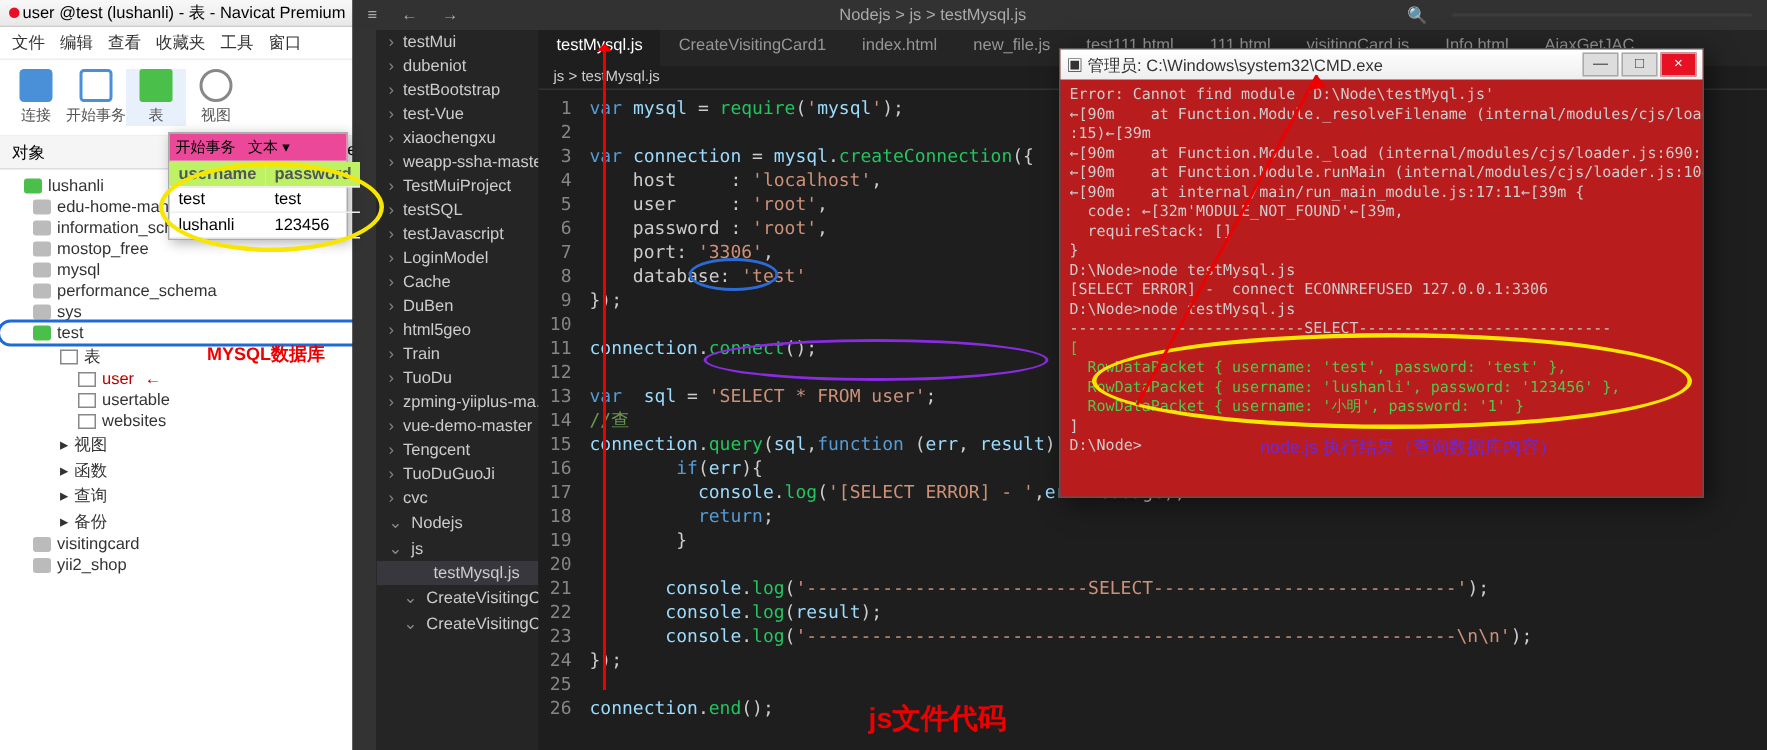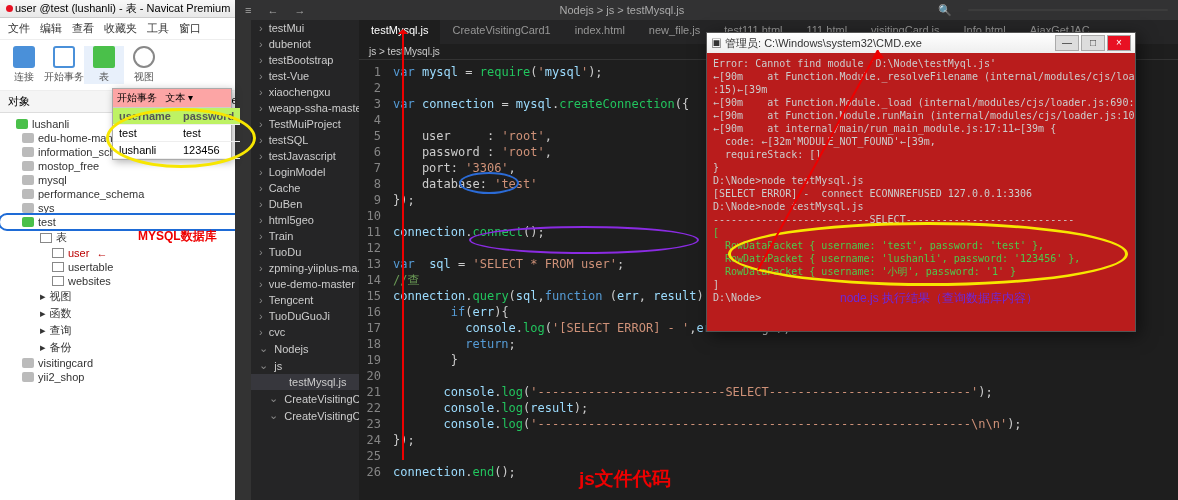--- a/index.html
+++ b/index.html
@@ -25,21 +25,21 @@
   .tree-item.l3 { padding-left: 52px; }
   .tree-item .db { width: 12px; height: 10px; background: #4ac04a; border-radius: 2px; display: inline-block; }
   .tree-item .db.inactive { background: #bbb; }
   .tree-item .tbl { width: 12px; height: 10px; border: 1px solid #888; display: inline-block; background: linear-gradient(#fff 50%, #fff 50%); }
   .tree-item.test-hl { outline: 2px solid #1e6bd6; border-radius: 8px; }
   .tree-item.user-hl { color: #b00; position: relative; }
   .mysql-ann { position: absolute; left: 138px; top: 228px; color: #e00; font-size: 12px; font-weight: bold; }
   
   
   .data-popup { position: absolute; left: 112px; top: 88px; width: 120px; background: #fff; border: 1px solid #aaa; box-shadow: 2px 2px 8px rgba(0,0,0,0.3); font-size: 11px; z-index: 5; }
-  .data-popup .tab-bar { background: #fca5a5; padding: 2px 4px; border-bottom: 1px solid #ccc; font-size: 10px; white-space: nowrap; overflow: hidden; }
+  .data-popup .tab-bar { background: #ec4899; padding: 2px 4px; border-bottom: 1px solid #ccc; font-size: 10px; white-space: nowrap; overflow: hidden; }
   .data-popup table { width: 100%; border-collapse: collapse; }
   .data-popup th, .data-popup td { padding: 2px 6px; text-align: left; border-bottom: 1px solid #eee; }
   .data-popup th { background: #bef264; color: #555; }
   .yellow-circle { position: absolute; left: 106px; top: 108px; width: 150px; height: 60px; border: 3px solid #f7e600; border-radius: 50%; z-index: 6; pointer-events: none; }
   
   
   .vscode { position: absolute; left: 235px; top: 0; width: 943px; height: 500px; background: #1e1e1e; color: #ccc; }
   .vsc-titlebar { height: 20px; background: #323233; display: flex; align-items: center; padding: 0 10px; gap: 16px; font-size: 11px; color: #aaa; }
   .vsc-bc { flex: 1; text-align: center; }
   .vsc-search { width: 200px; background: #3c3c3c; padding: 1px 6px; border-radius: 3px; color: #888; font-size: 10px; }
@@ -245,21 +245,21 @@
           <div class="vsc-tab">111.html</div>
           <div class="vsc-tab">visitingCard.js</div>
           <div class="vsc-tab">Info.html</div>
           <div class="vsc-tab">AjaxGetJAC</div>
         </div>
       <div class="vsc-bc2">js &gt; testMysql.js</div>
       <div class="code" id="code">
           <div class="code-line"><span class="lineno">1</span><span><span class="tok-kw">var</span> <span class="tok-var">mysql</span> = <span class="tok-fn">require</span>(<span class="tok-str">'<span class="tok-var">mysql</span>'</span>);</span></div>
           <div class="code-line"><span class="lineno">2</span><span></span></div>
           <div class="code-line"><span class="lineno">3</span><span><span class="tok-kw">var</span> <span class="tok-var">connection</span> = <span class="tok-var">mysql</span>.<span class="tok-fn">createConnection</span>({</span></div>
-          <div class="code-line"><span class="lineno">4</span></div>
+          <div class="code-line"><span class="lineno">4</span><span>    host     : <span class="tok-str">'localhost'</span>,</span></div>
           <div class="code-line"><span class="lineno">5</span><span>    user     : <span class="tok-str">'root'</span>,</span></div>
           <div class="code-line"><span class="lineno">6</span><span>    password : <span class="tok-str">'root'</span>,</span></div>
           <div class="code-line"><span class="lineno">7</span><span>    port: <span class="tok-str">'3306'</span>,</span></div>
           <div class="code-line"><span class="lineno">8</span><span>    database: <span class="tok-str">'test'</span></span></div>
           <div class="code-line"><span class="lineno">9</span><span>});</span></div>
           <div class="code-line"><span class="lineno">10</span><span></span></div>
           <div class="code-line"><span class="lineno">11</span><span><span class="tok-var">connection</span>.<span class="tok-fn">connect</span>();</span></div>
           <div class="code-line"><span class="lineno">12</span><span></span></div>
           <div class="code-line"><span class="lineno">13</span><span><span class="tok-kw">var</span>  <span class="tok-var">sql</span> = <span class="tok-str">'SELECT * FROM user'</span>;</span></div>
           <div class="code-line"><span class="lineno">14</span><span><span class="tok-cmt">//查</span></span></div>

